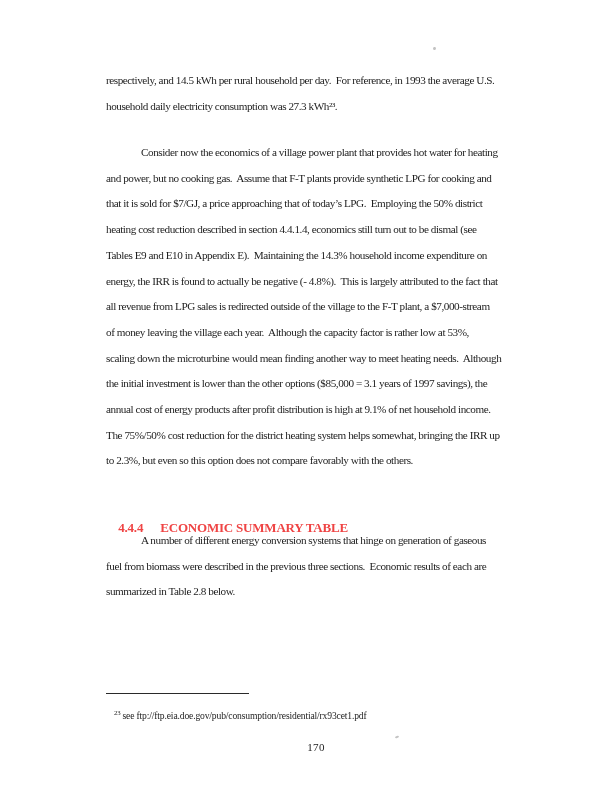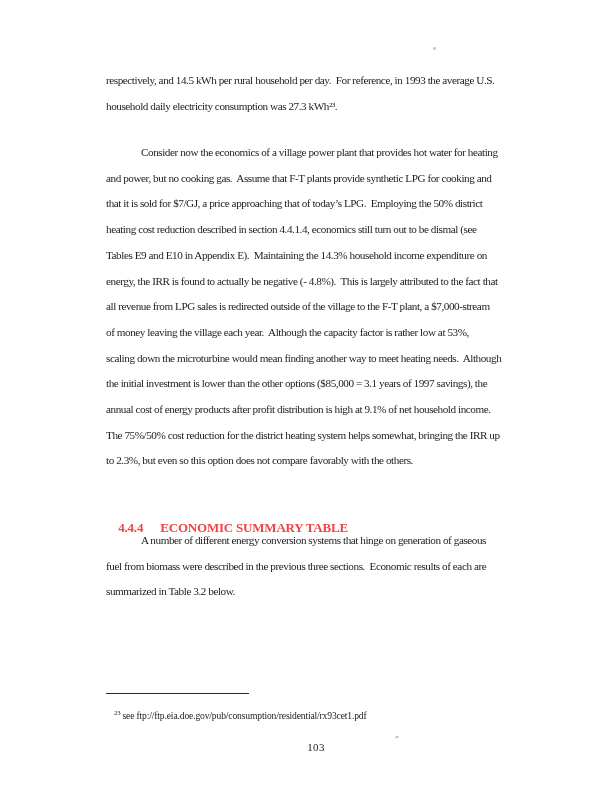--- a/index.html
+++ b/index.html
@@ -105,26 +105,26 @@
 annual cost of energy products after profit distribution is high at 9.1% of net household income.
 The 75%/50% cost reduction for the district heating system helps somewhat, bringing the IRR up
 to 2.3%, but even so this option does not compare favorably with the others.</div>
 
   <div class="section-heading">
     <span class="sec-num">4.4.4</span><span>ECONOMIC SUMMARY TABLE</span>
   </div>
 
   <div class="para indent-first" style="top: 528px;">A number of different energy conversion systems that hinge on generation of gaseous
 fuel from biomass were described in the previous three sections.  Economic results of each are
-summarized in Table 3.2 below.</div>
+summarized in Table 2.8 below.</div>
 
   <div class="footnote-rule"></div>
 
   <div class="footnote">
     <sup>23</sup><span>see ftp://ftp.eia.doe.gov/pub/consumption/residential/rx93cet1.pdf</span>
   </div>
 
-  <div class="page-number">103</div>
+  <div class="page-number">170</div>
 
   <div class="speckle s1"></div>
   <div class="speckle s2"></div>
 
 </div>
 
 </body></html>

